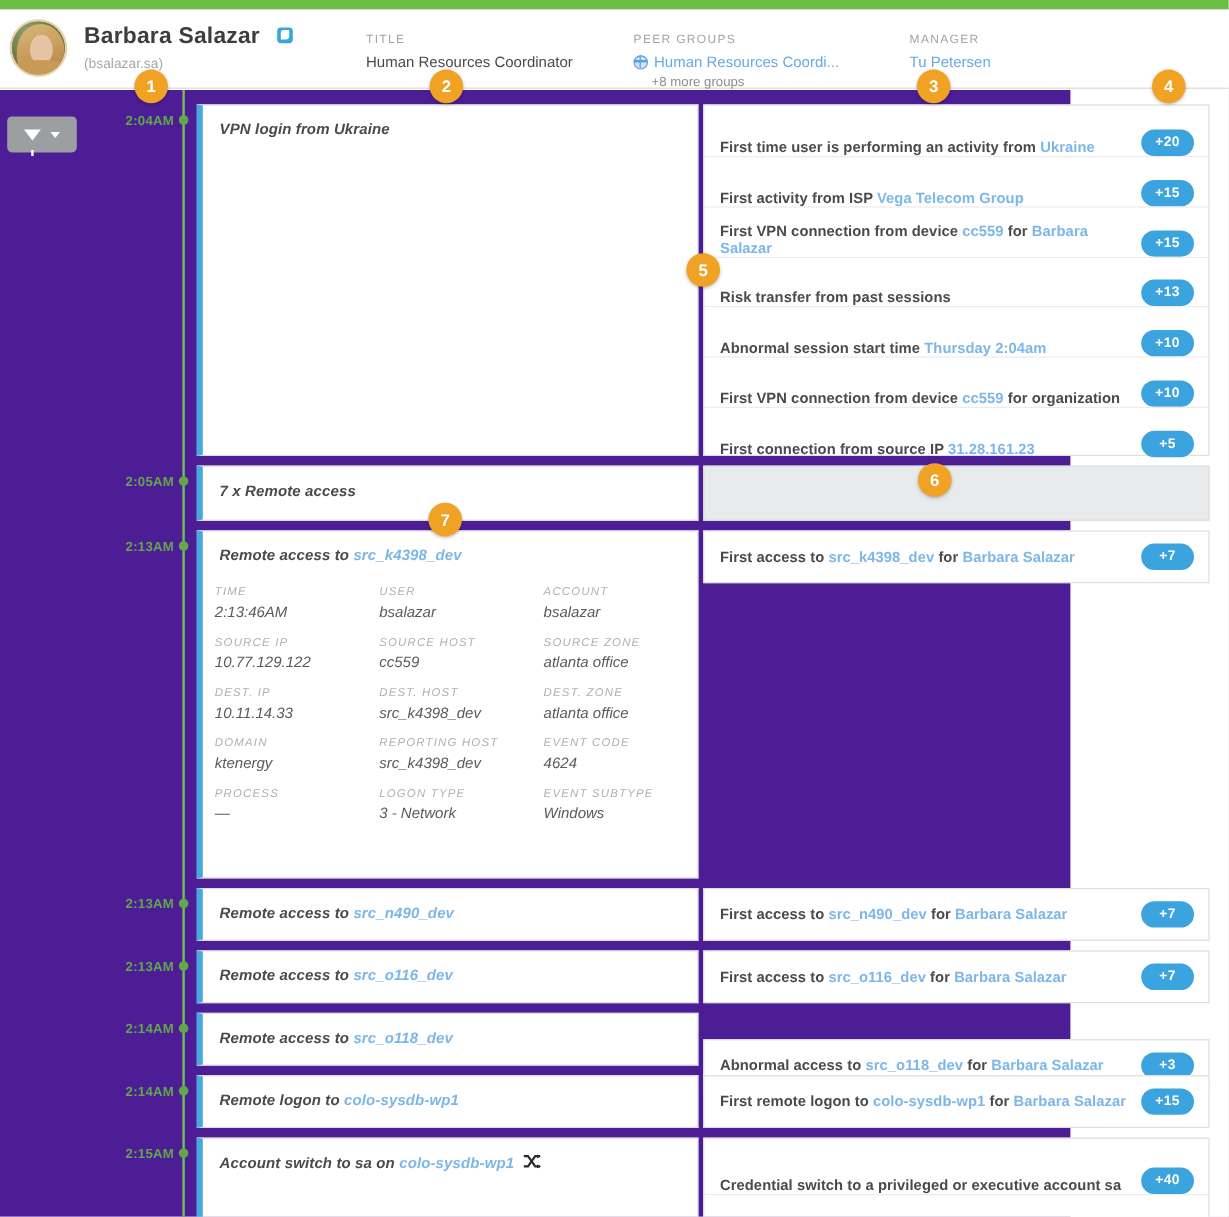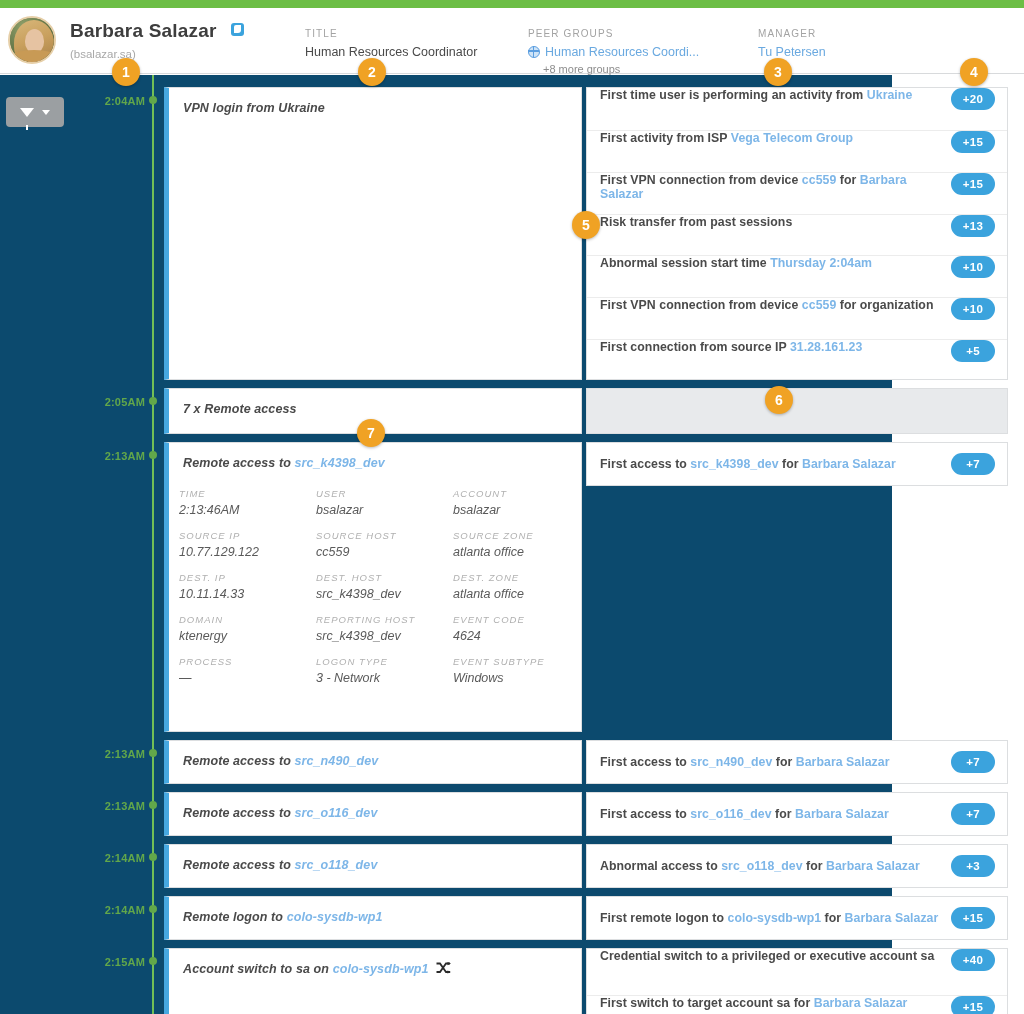--- a/index.html
+++ b/index.html
@@ -91,21 +91,21 @@
   .globe-icon::before, .globe-icon::after {
     content:""; position:absolute; background:#5b9ee0;
   }
   .globe-icon::before { left:-1px; top:3.4px; width:10.8px; height:1.4px; }
   .globe-icon::after  { left:3.7px; top:-1px; width:1.4px; height:10.8px; }
   .peer-more { font-size: 11px; color: #8d8d8d; margin-top: 4px; margin-left: 15px; }
 
   
   .body-area {
     position:absolute; top: 75px; left: 0; width: 892px; height: 939px;
-    background: #0c4a6e;
+    background: #4c1d95;
   }
   .filter-btn {
     position: absolute; left: 6px; top: 22px;
     width: 58px; height: 30px; border-radius: 4px;
     background: #9b9fa2;
     display: flex; align-items: center; justify-content: center; gap: 8px;
     cursor: pointer;
   }
   .funnel-icon {
     width: 0; height: 0;
@@ -162,21 +162,21 @@
   }
   .dfield .dvalue { font-size: 12.5px; color: #5a5a5a; }
 
   
   .reasons {
     position:absolute; left: 586px; width: 422px; background:#ffffff;
     border: 1px solid #dcdee0;
   }
   .reasons.empty { background:#e8eaec; border-color:#dcdee0; }
   .reason-row {
-    position: relative; height: 43px; display:flex; align-items:flex-start;
+    position: relative; height: 43px; display:flex; align-items:flex-end;
     padding: 0 12px 0 13px; border-top: 1px solid #ececec;
   }
   .reason-row:first-child { border-top: none; }
   .reason-text {
     font-size: 12.3px; font-weight: bold; color: #4a4a4a; flex: 1; letter-spacing: .05px;
   }
   .reason-text .link { color: #7db6e8; font-weight: bold; }
   .badge {
     flex: none; min-width: 44px; height: 22px; border-radius: 11px;
     background: #3ba3dd; color: #ffffff; font-size: 11.5px; font-weight: bold;
@@ -381,21 +381,21 @@
         </div>
         <div class="reason-card" style="top: 717px; height: 44px;">
           <div class="reason-text"><span>First access to </span><span class="link">src_o116_dev</span><span> for </span><span class="link">Barbara Salazar</span></div>
           <div class="badge">+7</div>
         </div>
         <div class="time-label" style="top: 777px;">2:14AM</div>
         <div class="time-dot" style="top: 778px;"></div>
         <div class="card" style="top: 769px; height: 44px; width: 418px;">
           <div class="card-title"><span>Remote access to </span><span class="link">src_o118_dev</span></div>
         </div>
-        <div class="reason-card" style="top: 769px; height: 44px;">
+        <div class="reason-card" style="top: 791px; height: 44px;">
           <div class="reason-text"><span>Abnormal access to </span><span class="link">src_o118_dev</span><span> for </span><span class="link">Barbara Salazar</span></div>
           <div class="badge">+3</div>
         </div>
         <div class="time-label" style="top: 829px;">2:14AM</div>
         <div class="time-dot" style="top: 830px;"></div>
         <div class="card" style="top: 821px; height: 44px; width: 418px;">
           <div class="card-title"><span>Remote logon to </span><span class="link">colo-sysdb-wp1</span></div>
         </div>
         <div class="reason-card" style="top: 821px; height: 44px;">
           <div class="reason-text"><span>First remote logon to </span><span class="link">colo-sysdb-wp1</span><span> for </span><span class="link">Barbara Salazar</span></div>

